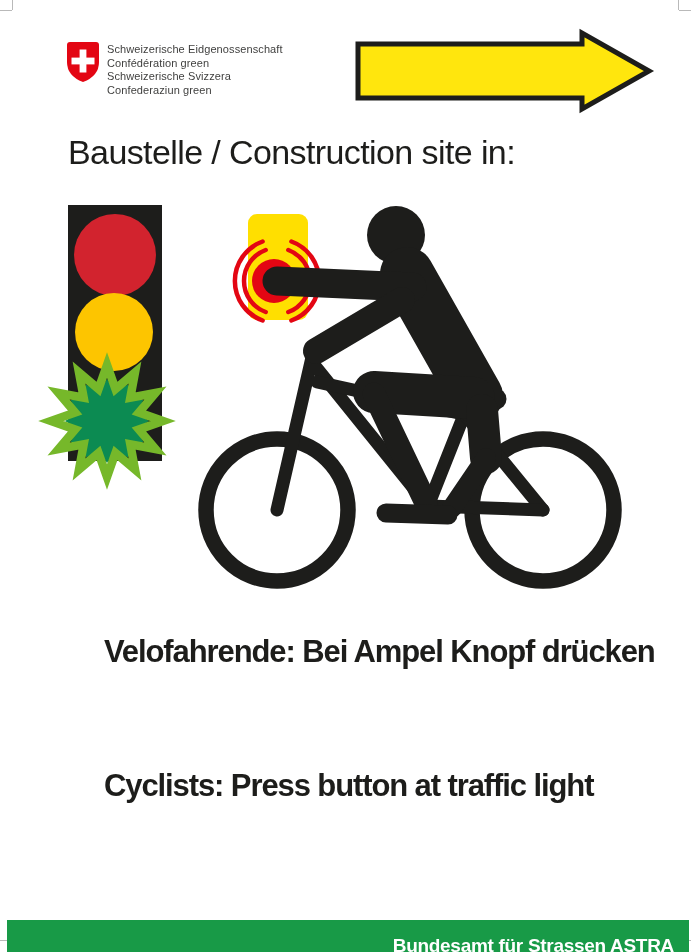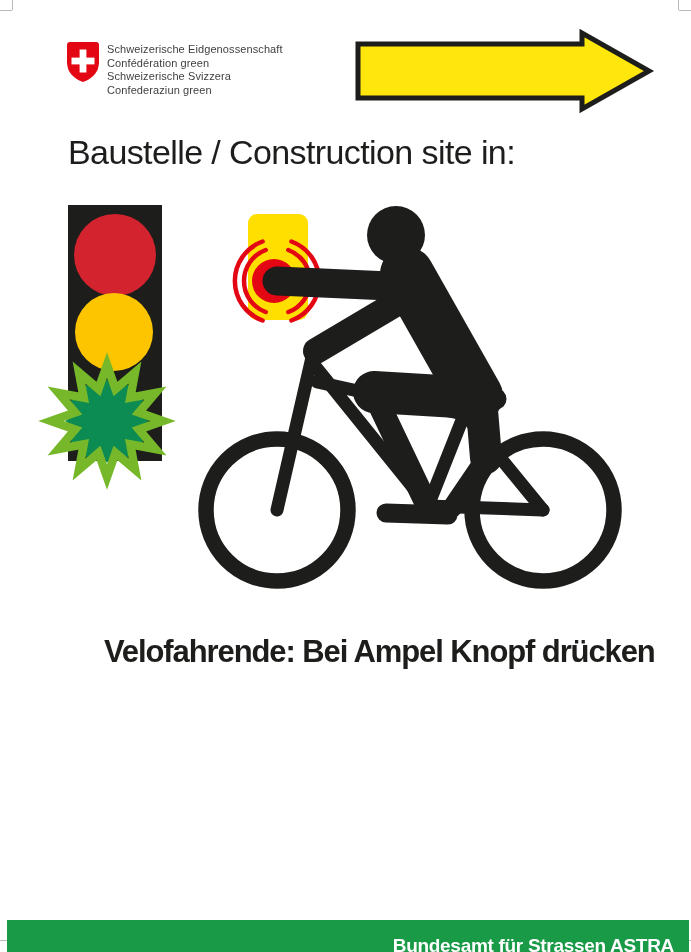--- a/index.html
+++ b/index.html
@@ -117,17 +117,18 @@
   <div>Confederaziun green</div>
 </div>
 
 <div class="abs title">Baustelle / Construction site in:</div>
 
 <div class="abs msg msg-de">
   <div>Velofahrende: Bei Ampel Knopf drücken</div>
 </div>
 
 <div class="abs msg msg-en">
+  <div>Cyclists: Press button at traffic light</div>
 </div>
 
 <div class="abs footer-bar">
   <div class="footer-label">Bundesamt für Strassen ASTRA</div>
 </div>
 
 </body></html>

